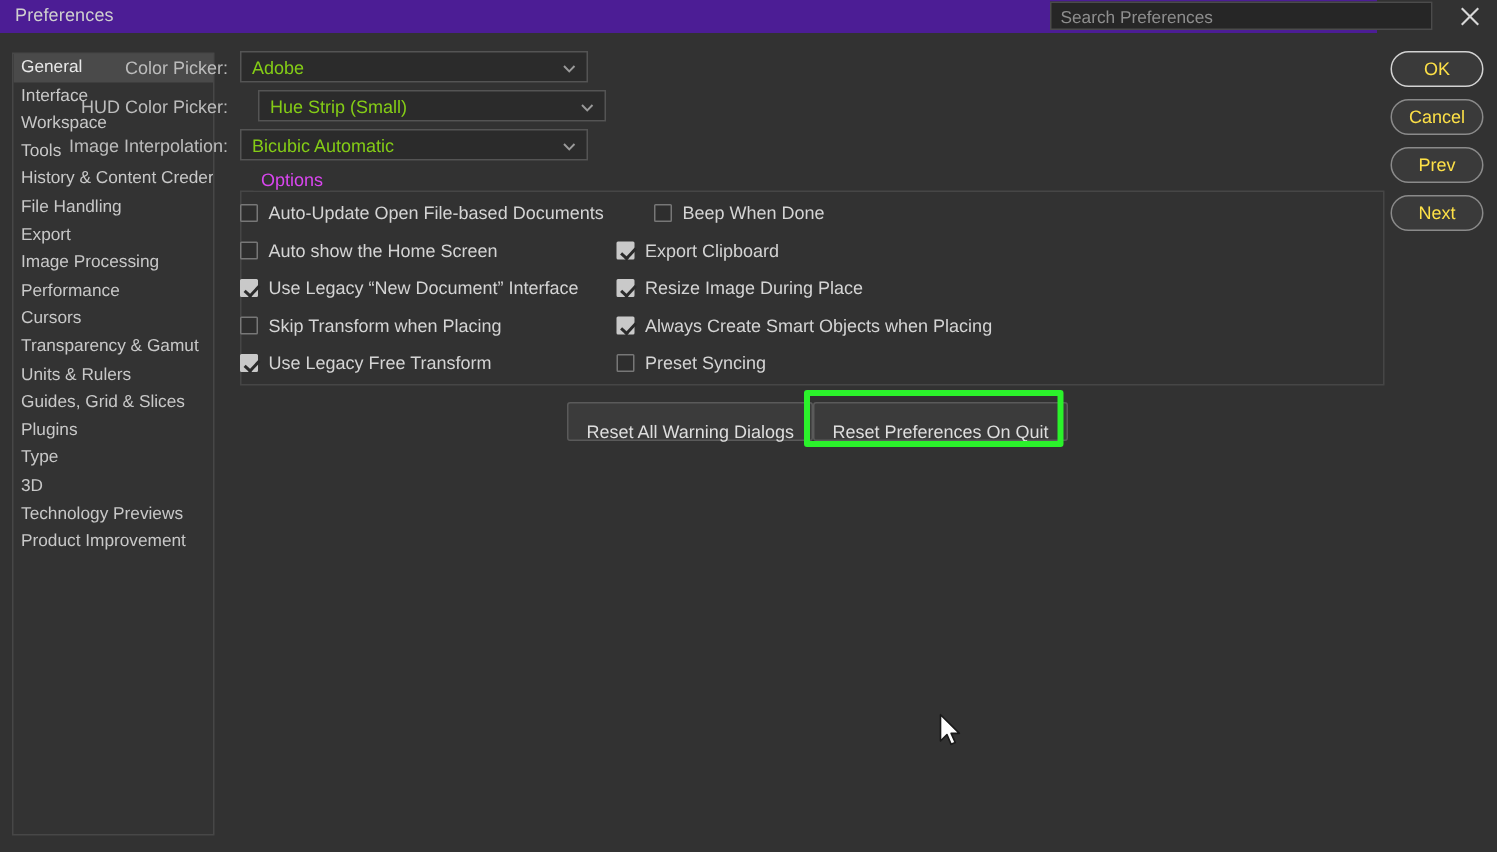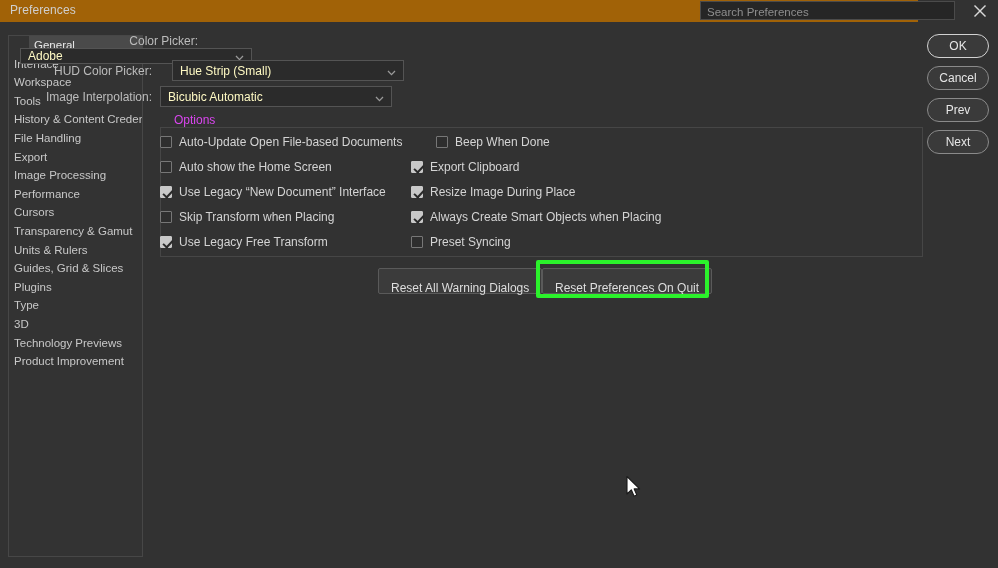--- a/index.html
+++ b/index.html
@@ -15,21 +15,21 @@
     position: relative;
     width: 998px; height: 568px;
     background: #323232;
     color: #d6d6d6;
   }
 
   
   .titlebar {
     position: absolute; left: 0; top: 0;
     width: 918px; height: 22px;
-    background: #a16207;
+    background: #4c1d95;
   }
   .titlebar-text {
     position: absolute; left: 10px; top: 3px;
     font-size: 12px; color: #cfcfcf;
     letter-spacing: .1px;
   }
   .search-wrap {
     position: absolute; left: 700px; top: 1px;
     width: 255px; height: 19px;
     background: #262626;
@@ -66,21 +66,20 @@
     line-height: 18.6px;
     padding-left: 5px;
     font-size: 11.5px;
     color: #c8c8c8;
     white-space: nowrap;
     cursor: default;
   }
   .side-item.selected {
     background: #4a4a4a;
     color: #e8e8e8;
-    margin-left: 20px;
   }
 
   
   .form-row {
     position: absolute;
     height: 21px;
     display: flex;
     align-items: center;
   }
   .form-label {
@@ -93,21 +92,21 @@
   }
   .select-box {
     position: relative;
     width: 232px; height: 21px;
     background: #2b2b2b;
     border: 1px solid #545454;
     display: flex; align-items: center;
     cursor: pointer;
   }
   .select-value {
-    font-size: 12px; color: #fef9c3;
+    font-size: 12px; color: #84cc16;
     padding-left: 7px;
     white-space: nowrap;
   }
   .chev {
     position: absolute; right: 7px; top: 50%;
     transform: translateY(-50%);
   }
 
   
   .group {
@@ -181,21 +180,21 @@
   }
 
   
   .pill {
     position: absolute;
     left: 927px;
     width: 62px; height: 24px;
     background: #3a3a3a;
     border: 1px solid #8a8a8a;
     border-radius: 12px;
-    color: #e5e5e5;
+    color: #fde047;
     font-family: inherit;
     font-size: 12px;
     cursor: pointer;
     display: flex; align-items: center; justify-content: center;
   }
   .pill.primary { border-color: #d2d2d2; }
 
   
   .cursor {
     position: absolute;
@@ -238,21 +237,21 @@
       <div class="side-item"><span>Units &amp; Rulers</span></div>
       <div class="side-item"><span>Guides, Grid &amp; Slices</span></div>
       <div class="side-item"><span>Plugins</span></div>
       <div class="side-item"><span>Type</span></div>
       <div class="side-item"><span>3D</span></div>
       <div class="side-item"><span>Technology Previews</span></div>
       <div class="side-item"><span>Product Improvement</span></div>
     </div>
 
   <div id="form-rows">
-      <div class="form-row" style="left: 20px; top: 34px; flex-direction: column;">
+      <div class="form-row" style="left: 20px; top: 34px;">
         <div class="form-label">Color Picker:</div>
         <div class="select-box">
           <span class="select-value">Adobe</span>
           <span class="chev"><svg width="9" height="6" viewBox="0 0 9 6">
               <path d="M1,1 L4.5,4.6 L8,1" fill="none" stroke="#9a9a9a" stroke-width="1.3"></path>
             </svg></span>
         </div>
       </div>
       <div class="form-row" style="left: 20px; top: 60px; gap: 12px;">
         <div class="form-label">HUD Color Picker:</div>

